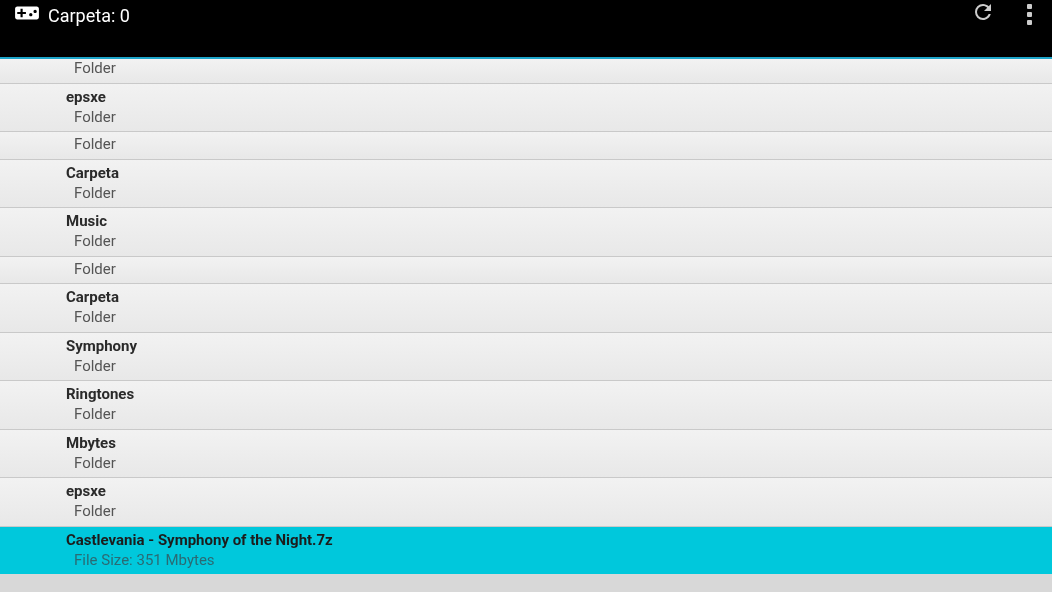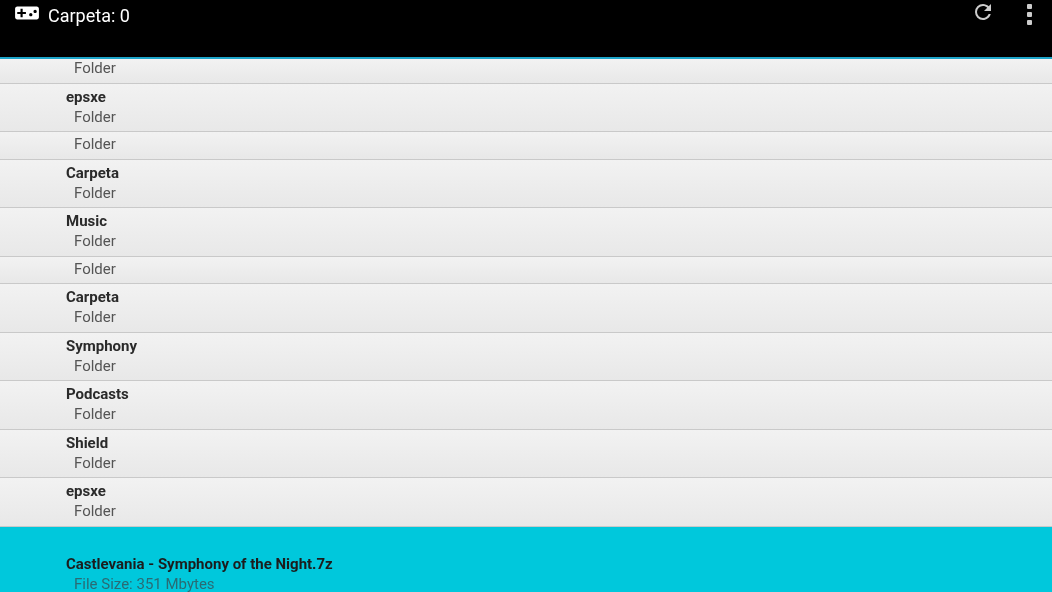--- a/index.html
+++ b/index.html
@@ -106,21 +106,20 @@
       line-height: 1.3;
     }
 
     .list-item.highlighted {
       background: #00c8dc;
       border-bottom: none;
     }
 
     .list-item.highlighted .name {
       color: #1c1c1c;
-      margin-top: 24px;
     }
 
     .list-item.highlighted .subtitle {
       color: #2a6b74;
     }
   </style>
 </head>
 <body>
 
 <div class="action-bar">
@@ -172,25 +171,25 @@
     </div>
     <div class="list-item">
       <div class="name">Carpeta</div>
       <div class="subtitle">Folder</div>
     </div>
     <div class="list-item">
       <div class="name">Symphony</div>
       <div class="subtitle">Folder</div>
     </div>
     <div class="list-item">
-      <div class="name">Podcasts</div>
+      <div class="name">Ringtones</div>
       <div class="subtitle">Folder</div>
     </div>
     <div class="list-item">
-      <div class="name">Shield</div>
+      <div class="name">Mbytes</div>
       <div class="subtitle">Folder</div>
     </div>
     <div class="list-item">
       <div class="name">epsxe</div>
       <div class="subtitle">Folder</div>
     </div>
     <div class="list-item highlighted">
       <div class="name">Castlevania - Symphony of the Night.7z</div>
       <div class="subtitle">File Size: 351 Mbytes</div>
     </div>

